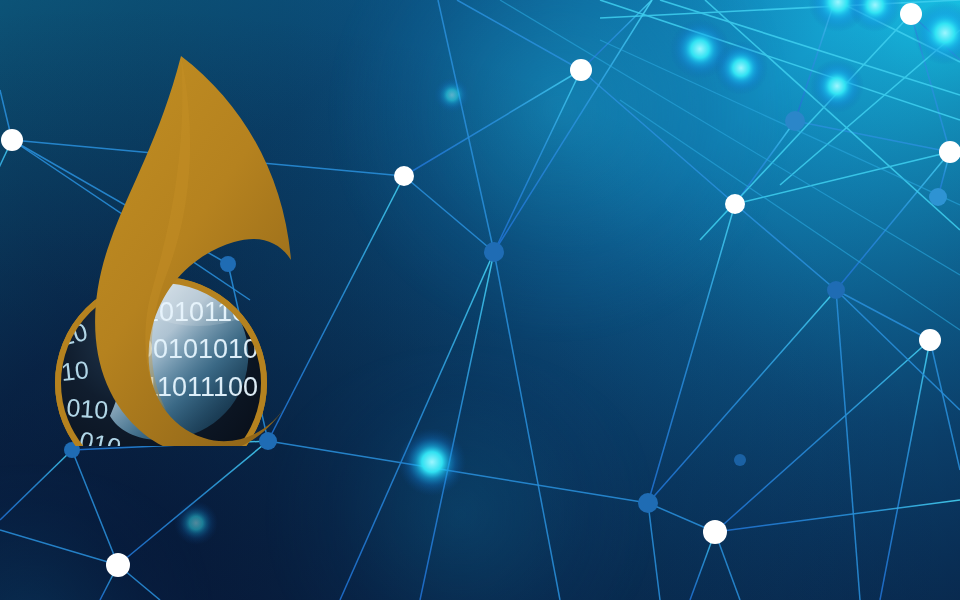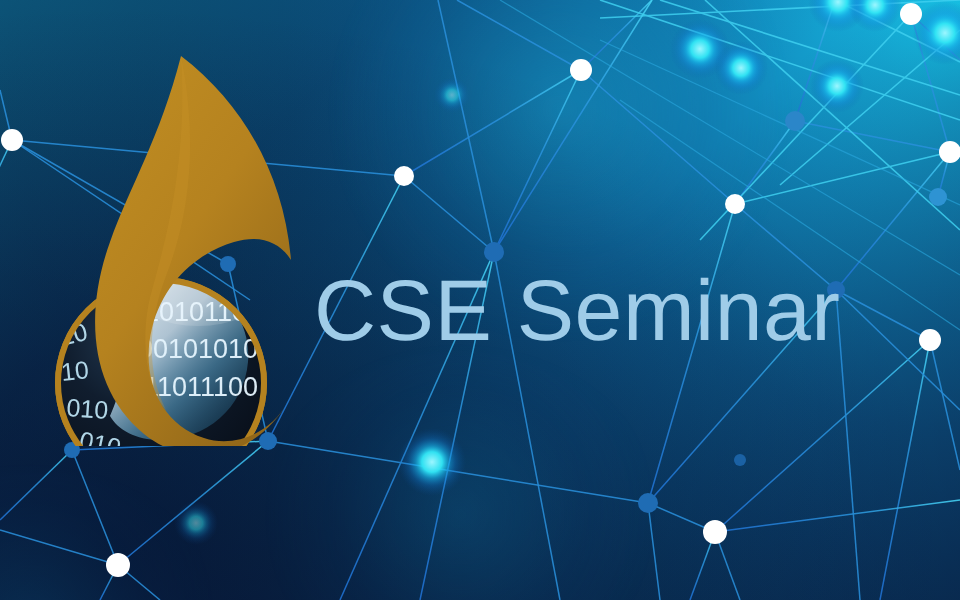--- a/index.html
+++ b/index.html
@@ -270,17 +270,16 @@
              C36,268 42,344 96,388
              C140,424 206,414 240,356
              C222,388 186,402 156,392
              C112,378 92,330 104,282
              C116,234 152,206 186,196
              C212,188 232,196 243,214
              C236,130 196,58 133,10 Z" fill="url(#flameG)"></path>
     <path d="M133,10 C150,96 142,168 118,230 C100,276 98,326 118,364 C96,338 92,286 104,244 C118,194 140,112 133,10 Z" fill="#c99327" opacity="0.35"></path>
   </svg>
 
-  <h1 id="title">CSE Seminar</h1>
 
   <span class="sr">Golden crescent flame over dark binary-code sphere</span>
   <span class="sr">Polygonal network of thin connecting lines with white, blue and glowing cyan nodes</span>
 </div>
 
 </body></html>

